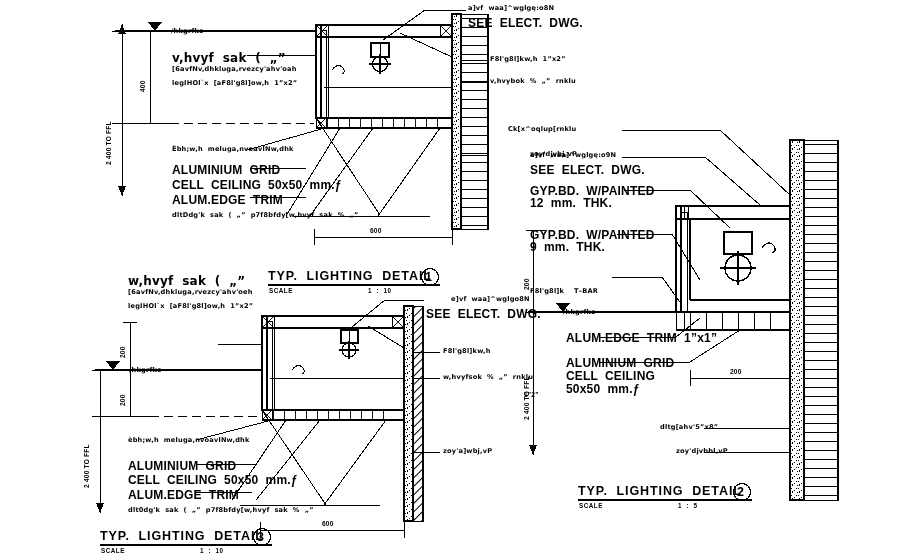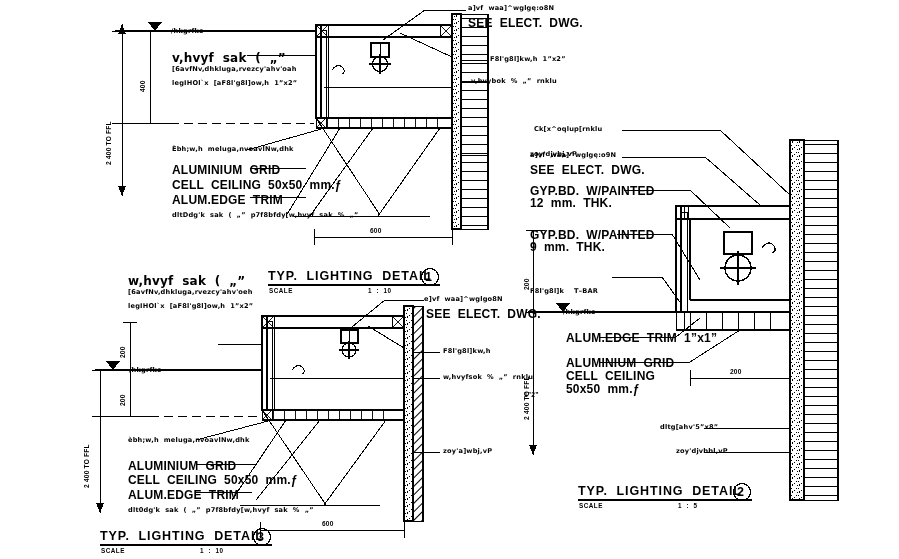--- a/index.html
+++ b/index.html
@@ -295,21 +295,21 @@
   <div class="t t7 garb" style="left:172px;top:80px;">legIHOl`x  [aF8l'g8l]ow,h  1”x2”</div>
   <div class="t t7 garb" style="left:172px;top:146px;">Èbh;w,h  meluga,nvoavlNw,dhk</div>
   <div class="t t75" style="left:172px;top:164px;">ALUMINIUM  GRID</div>
   <div class="t t75" style="left:172px;top:179px;">CELL  CEILING  50x50  mm.ƒ</div>
   <div class="t t75" style="left:172px;top:194px;">ALUM.EDGE  TRIM</div>
   <div class="t t7 garb" style="left:172px;top:212px;">dltDdg'k  sak  (  „”  p7f8bfdy[w,hvyf  sak  %  „”</div>
 
   <div class="t t7 garb" style="left:468px;top:5px;">a]vf  waa]^wglgę:o8N</div>
   <div class="t t75" style="left:468px;top:17px;">SEE  ELECT.  DWG.</div>
   <div class="t t7 garb" style="left:490px;top:56px;">F8l'g8l]kw,h  1”x2”</div>
-  <div class="t t7 garb" style="left:471px;top:78px;">v,hvybok  %  „”  rnklu</div>
+  <div class="t t7 garb" style="left:490px;top:78px;">v,hvybok  %  „”  rnklu</div>
   <div class="t t7 garb" style="left:490px;top:151px;padding-left:40px;">zoy'djvbj,vP</div>
 
   <div class="t title" style="left:268px;top:270px;">TYP.  LIGHTING  DETAIL</div>
   <div class="t title" style="left:425px;top:271px;">1</div>
   <div class="t scl" style="left:269px;top:288px;">SCALE</div>
   <div class="t scl" style="left:368px;top:288px;">1  :  10</div>
 
   <div class="t t7 garb" style="left:129px;top:367px;">/hkgrfko</div>
 
   <div class="t t7 vert rot90" style="left:84px;top:488px;">2 400 TO FFL</div>
@@ -319,39 +319,39 @@
 
   <div class="t t75 garb" style="left:128px;top:275px;">w,hvyf  sak  (  „”</div>
   <div class="t t7 garb" style="left:128px;top:289px;">[6avfNv,dhkluga,rvezcy'ahv'oeh</div>
   <div class="t t7 garb" style="left:128px;top:303px;">legIHOl`x  [aF8l'g8l]ow,h  1”x2”</div>
   <div class="t t7 garb" style="left:128px;top:437px;">èbh;w,h  meluga,nvoavlNw,dhk</div>
   <div class="t t75" style="left:128px;top:460px;">ALUMINIUM  GRID</div>
   <div class="t t75" style="left:128px;top:474px;">CELL  CEILING  50x50  mm.ƒ</div>
   <div class="t t75" style="left:128px;top:489px;">ALUM.EDGE  TRIM</div>
   <div class="t t7 garb" style="left:128px;top:507px;">dlt0dg'k  sak  (  „”  p7f8bfdy[w,hvyf  sak  %  „”</div>
 
-  <div class="t t7 garb" style="left:424px;top:296px;">e]vf  waa]^wglgo8N</div>
+  <div class="t t7 garb" style="left:451px;top:296px;">e]vf  waa]^wglgo8N</div>
   <div class="t t75" style="left:426px;top:308px;">SEE  ELECT.  DWG.</div>
   <div class="t t7 garb" style="left:443px;top:348px;">F8l'g8l]kw,h</div>
   <div class="t t7 garb" style="left:443px;top:374px;">w,hvyfsok  %  „”  rnklu</div>
   <div class="t t7 garb" style="left:443px;top:448px;">zoy'a]wbj,vP</div>
 
   <div class="t title" style="left:100px;top:530px;">TYP.  LIGHTING  DETAIL</div>
   <div class="t title" style="left:257px;top:531px;">3</div>
   <div class="t scl" style="left:101px;top:548px;">SCALE</div>
   <div class="t scl" style="left:200px;top:548px;">1  :  10</div>
 
   <div class="t t7 garb" style="left:563px;top:309px;">/hkgrfko</div>
 
   <div class="t t7 vert rot90" style="left:524px;top:420px;">2 400 TO FFL</div>
   <div class="t t7 vert rot90" style="left:524px;top:290px;">200</div>
   <div class="t t7" style="left:730px;top:369px;">200</div>
   <div class="t t7" style="left:524px;top:392px;">1”2”</div>
 
-  <div class="t t7 garb" style="left:534px;top:126px;">Ck[x^oqlup[rnklu</div>
+  <div class="t t7 garb" style="left:508px;top:126px;">Ck[x^oqlup[rnklu</div>
   <div class="t t7 garb" style="left:530px;top:152px;">a]vf  waa]^wglgę:o9N</div>
   <div class="t t75" style="left:530px;top:164px;">SEE  ELECT.  DWG.</div>
   <div class="t t75" style="left:530px;top:185px;">GYP.BD.  W/PAINTED</div>
   <div class="t t75" style="left:530px;top:197px;">12  mm.  THK.</div>
   <div class="t t75" style="left:530px;top:229px;">GYP.BD.  W/PAINTED</div>
   <div class="t t75" style="left:530px;top:241px;">9  mm.  THK.</div>
   <div class="t t7 garb" style="left:530px;top:288px;">F8l'g8l]k    T–BAR</div>
   <div class="t t75" style="left:566px;top:332px;">ALUM.EDGE  TRIM  1”x1”</div>
   <div class="t t75" style="left:566px;top:357px;">ALUMINIUM  GRID</div>
   <div class="t t75" style="left:566px;top:370px;">CELL  CEILING</div>

